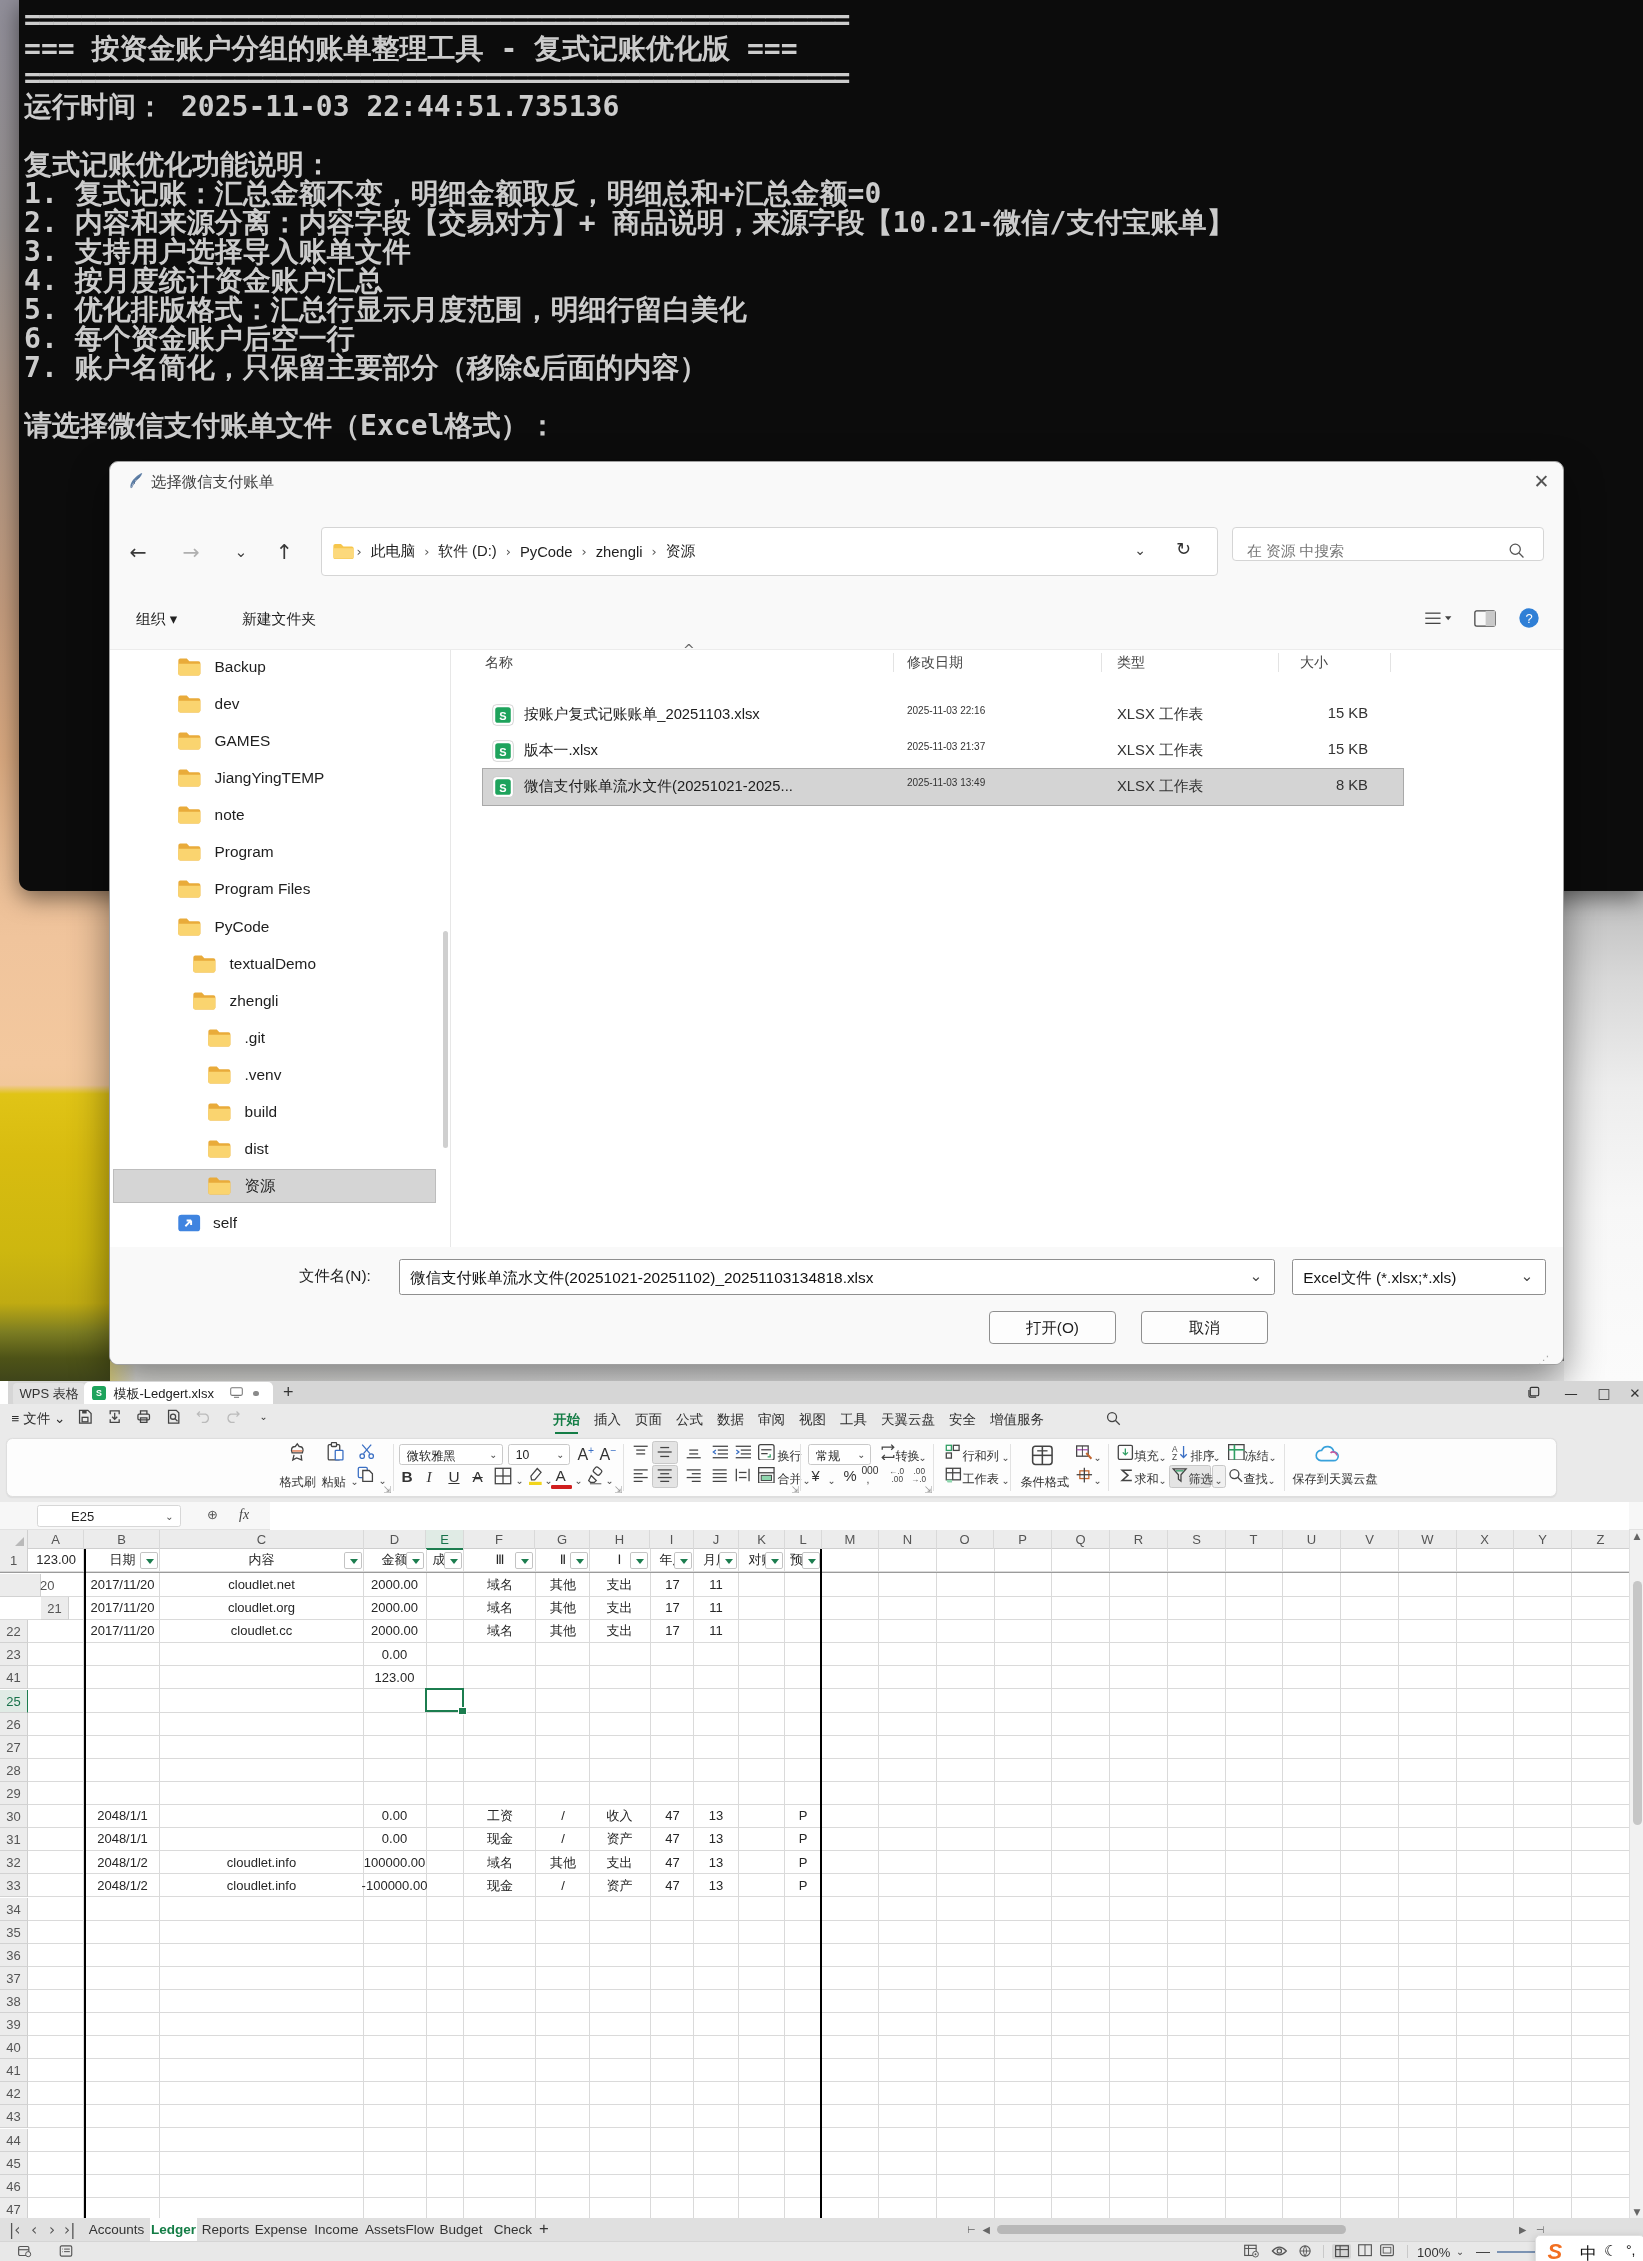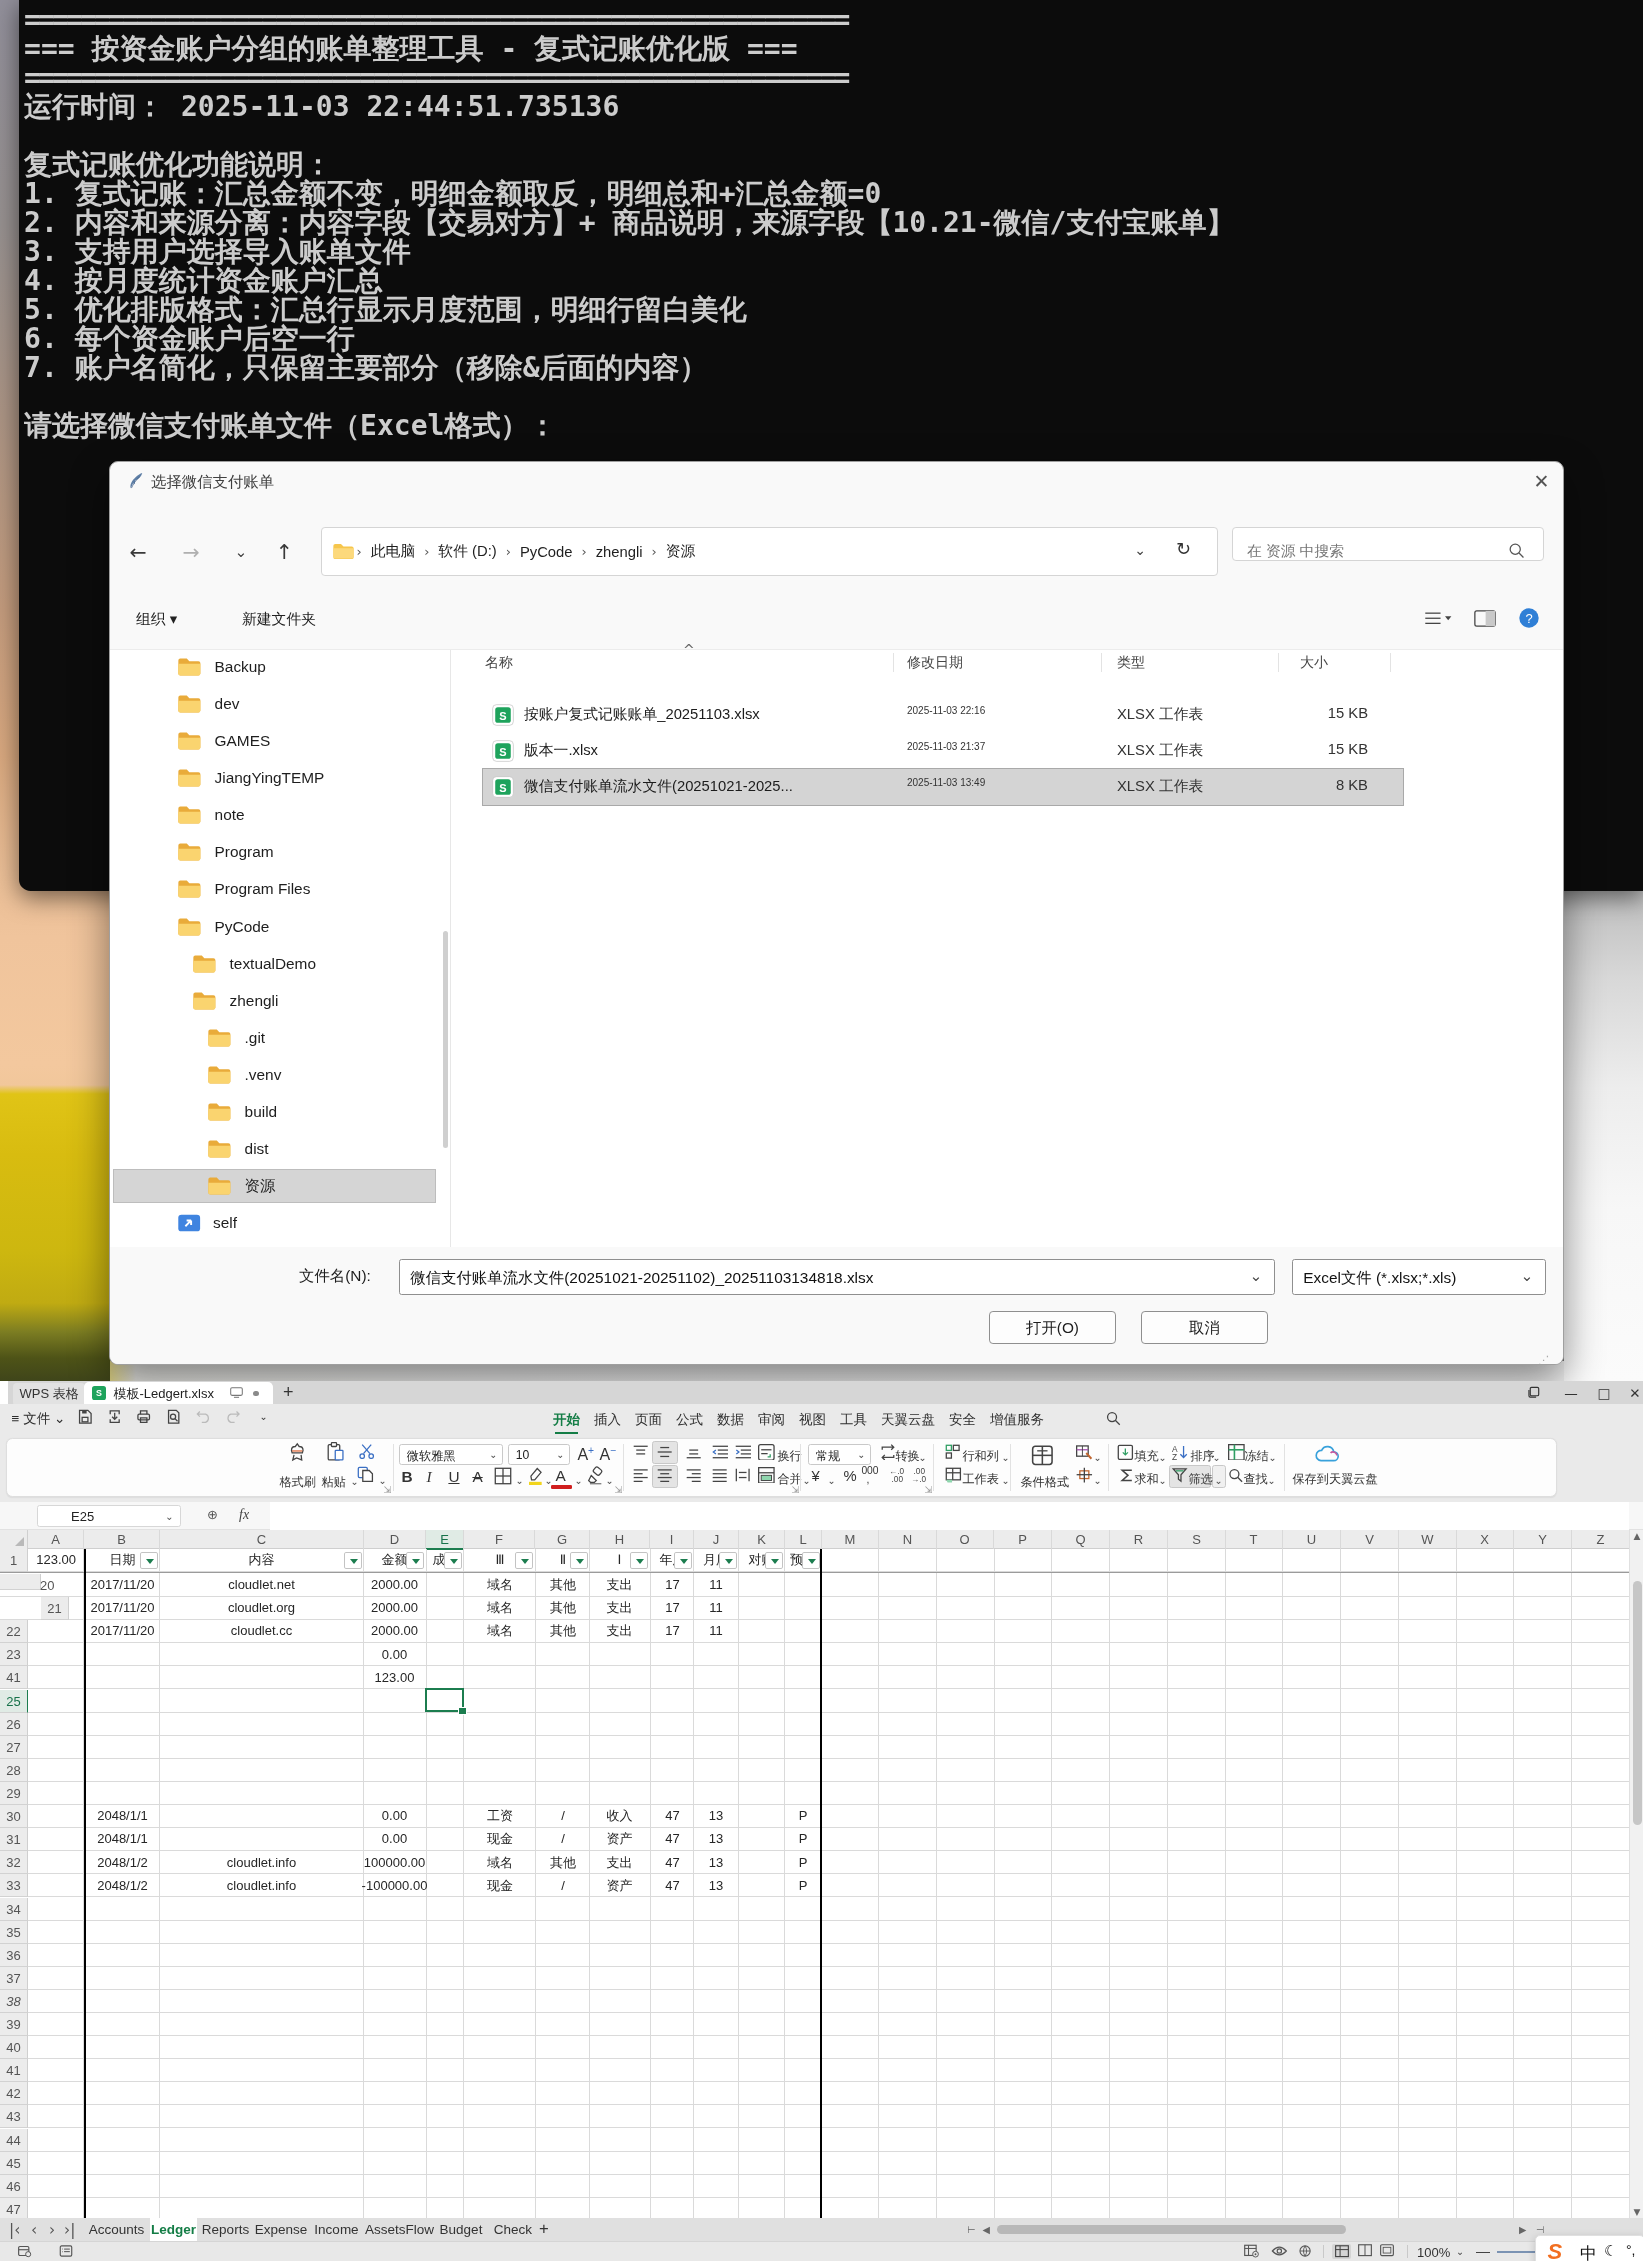--- a/index.html
+++ b/index.html
@@ -1018,21 +1018,21 @@
         <div class="filterbtn" style="left: 444px; top: 3.2px;"></div>
         <div class="filterbtn" style="left: 515px; top: 3.2px;"></div>
         <div class="filterbtn" style="left: 570px; top: 3.2px;"></div>
         <div class="filterbtn" style="left: 630px; top: 3.2px;"></div>
         <div class="filterbtn" style="left: 674px; top: 3.2px;"></div>
         <div class="filterbtn" style="left: 719px; top: 3.2px;"></div>
         <div class="filterbtn" style="left: 765px; top: 3.2px;"></div>
         <div class="filterbtn" style="left: 802px; top: 3.2px;"></div>
         <div id="freezeline" style="top: 23px;"></div>
         <div class="rowline" style="top: 25px; height: 22.5px;"></div>
-        <div class="gut" style="top: 25px; height: 16px; line-height: 23px; padding-left: 40px;">20</div>
+        <div class="gut" style="top: 25px; height: 23px; line-height: 23px; padding-left: 40px;">20</div>
         <div class="cell" style="left: 46px; width: 153px; top: 28px; line-height: 16.7px;">2017/11/20</div>
         <div class="cell" style="left: 121px; width: 281px; top: 28px; line-height: 16.7px;">cloudlet.net</div>
         <div class="cell" style="left: 325px; width: 139px; top: 28px; line-height: 16.7px;">2000.00</div>
         <div class="cell" style="left: 426px; width: 148px; top: 28px; line-height: 16.7px;">域名</div>
         <div class="cell" style="left: 497px; width: 132px; top: 28px; line-height: 16.7px;">其他</div>
         <div class="cell" style="left: 551px; width: 137px; top: 28px; line-height: 16.7px;">支出</div>
         <div class="cell" style="left: 612px; width: 121px; top: 28px; line-height: 16.7px;">17</div>
         <div class="cell" style="left: 655px; width: 122px; top: 28px; line-height: 16.7px;">11</div>
         <div class="rowline" style="top: 48px; height: 22.5px;"></div>
         <div class="gut" style="top: 48px; height: 23px; line-height: 23px; margin-left: 41px;">21</div>
@@ -1114,21 +1114,21 @@
         <div class="cell" style="left: 746px; width: 114px; top: 329px; line-height: 16.7px;">P</div>
         <div class="rowline" style="top: 349px; height: 22.5px;"></div>
         <div class="gut" style="top: 349px; height: 23px; line-height: 23px;">34</div>
         <div class="rowline" style="top: 372px; height: 22.5px;"></div>
         <div class="gut" style="top: 372px; height: 23px; line-height: 23px;">35</div>
         <div class="rowline" style="top: 395px; height: 22.5px;"></div>
         <div class="gut" style="top: 395px; height: 23px; line-height: 23px;">36</div>
         <div class="rowline" style="top: 418px; height: 22.5px;"></div>
         <div class="gut" style="top: 418px; height: 23px; line-height: 23px;">37</div>
         <div class="rowline" style="top: 441px; height: 22.5px;"></div>
-        <div class="gut" style="top: 441px; height: 23px; line-height: 23px; font-style: italic;">38</div>
+        <div class="gut" style="top: 441px; height: 23px; line-height: 23px;">38</div>
         <div class="rowline" style="top: 464px; height: 22.5px;"></div>
         <div class="gut" style="top: 464px; height: 23px; line-height: 23px;">39</div>
         <div class="rowline" style="top: 487px; height: 22.5px;"></div>
         <div class="gut" style="top: 487px; height: 23px; line-height: 23px;">40</div>
         <div class="rowline" style="top: 510px; height: 22.5px;"></div>
         <div class="gut" style="top: 510px; height: 23px; line-height: 23px;">41</div>
         <div class="rowline" style="top: 533px; height: 22.5px;"></div>
         <div class="gut" style="top: 533px; height: 23px; line-height: 23px;">42</div>
         <div class="rowline" style="top: 556px; height: 22.5px;"></div>
         <div class="gut" style="top: 556px; height: 23px; line-height: 23px;">43</div>

